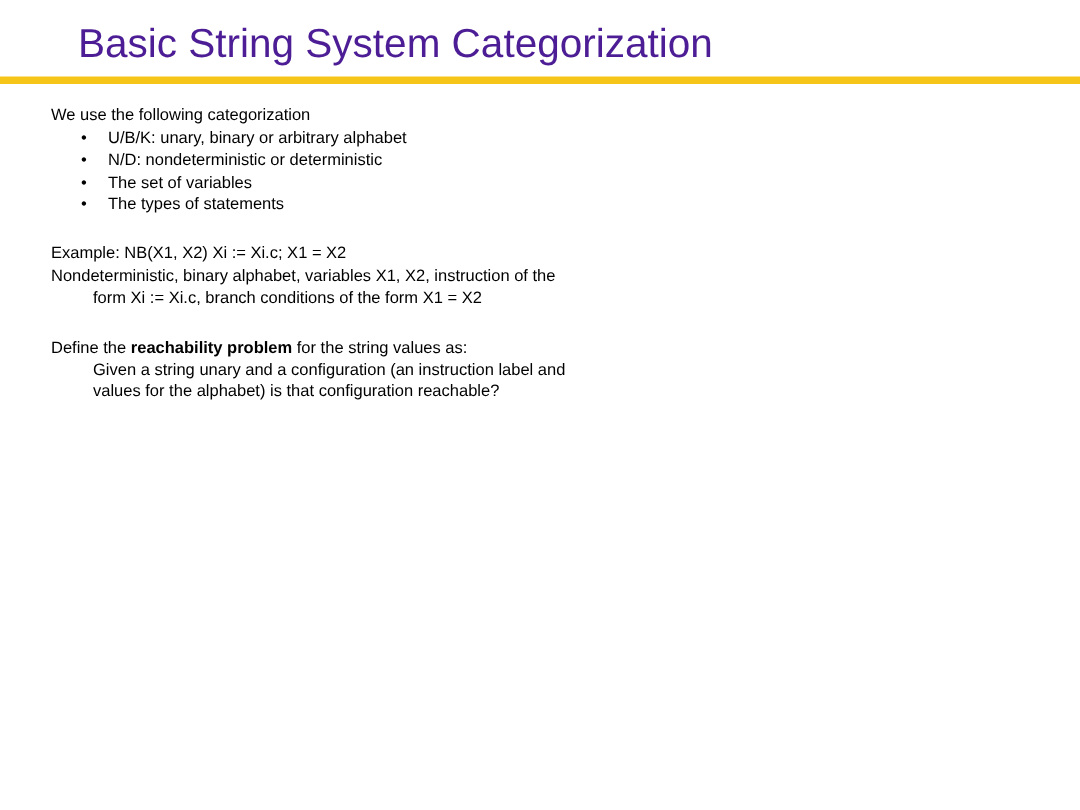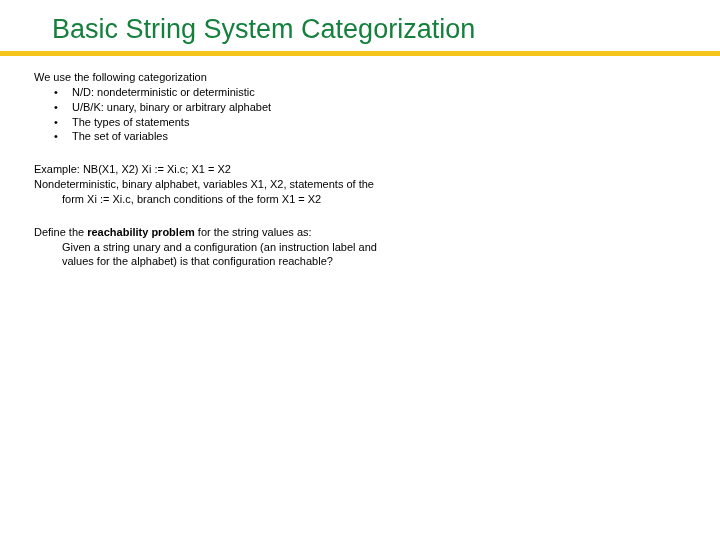--- a/index.html
+++ b/index.html
@@ -7,21 +7,21 @@
     width: 720px;
     height: 540px;
     background: #ffffff;
     font-family: Arial, Helvetica, sans-serif;
     color: #000;
     position: relative;
     overflow: hidden;
   }
   .title {
     font-size: 27px;
-    color: #15803d;
+    color: #4c1d95;
     padding: 14px 0 6px 52px;
     font-weight: normal;
   }
   .yellow-bar {
     height: 5px;
     background: #f6c51a;
     margin: 0 0 0 0;
     width: 100%;
   }
   .content {
@@ -55,30 +55,30 @@
 <body>
 
 <div class="title">Basic String System Categorization</div>
 <div class="yellow-bar"></div>
 
 <div class="content">
 
   <div class="para">
     <div>We use the following categorization</div>
     <ul class="bullet-list">
+      <li>U/B/K: unary, binary or arbitrary alphabet</li>
       <li>N/D: nondeterministic or deterministic</li>
-      <li>U/B/K: unary, binary or arbitrary alphabet</li>
+      <li>The set of variables</li>
       <li>The types of statements</li>
-      <li>The set of variables</li>
     </ul>
   </div>
 
   <div class="para">
     <div>Example: NB(X1, X2) Xi := Xi.c; X1 = X2</div>
-    <div>Nondeterministic, binary alphabet, variables X1, X2, statements of the</div>
+    <div>Nondeterministic, binary alphabet, variables X1, X2, instruction of the</div>
     <div class="indent">form Xi := Xi.c, branch conditions of the form X1 = X2</div>
   </div>
 
   <div class="para">
     <div>
       <span>Define the </span><span class="bold">reachability problem</span><span> for the string values as:</span>
     </div>
     <div class="indent">Given a string unary and a configuration (an instruction label and</div>
     <div class="indent">values for the alphabet) is that configuration reachable?</div>
   </div>

